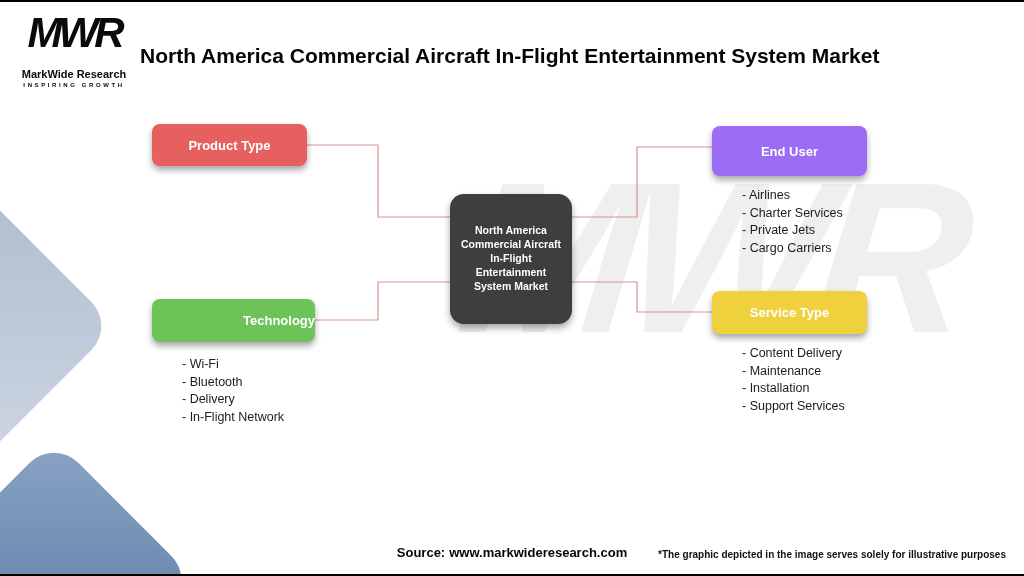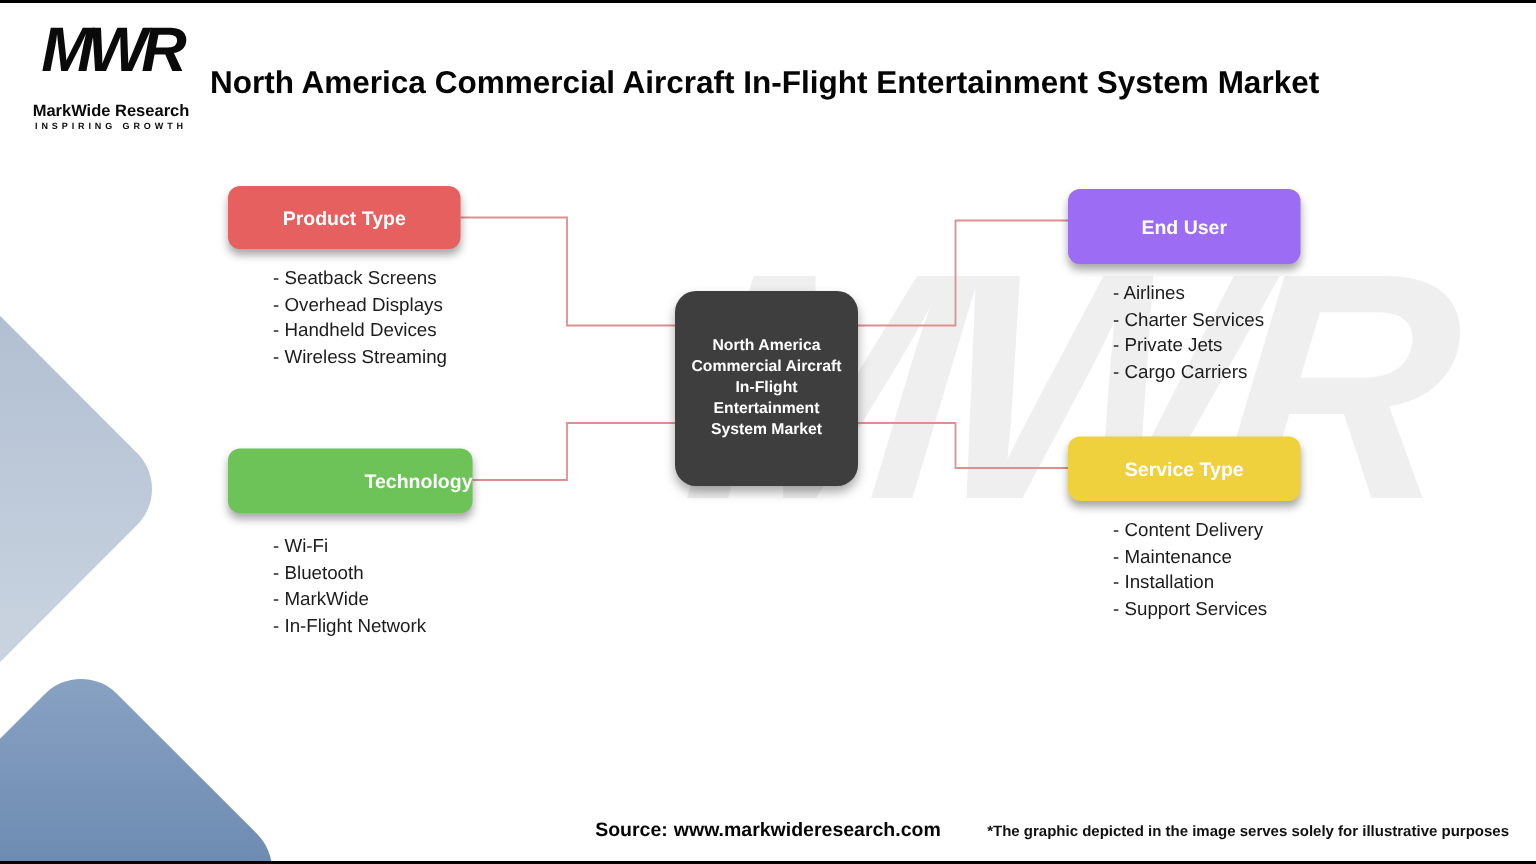--- a/index.html
+++ b/index.html
@@ -183,26 +183,20 @@
     <div class="logo-monogram">MWR</div>
     <div class="logo-name">MarkWide Research</div>
     <div class="logo-tagline">INSPIRING GROWTH</div>
   </div>
   <h1 class="page-title">North America Commercial Aircraft In-Flight Entertainment System Market</h1>
 
   <div class="segment seg-product">
     <div class="seg-header" style="background-color: rgb(229, 96, 94);">
       <span>Product Type</span>
     </div>
-    <div class="seg-items">
-      <div>- Seatback Screens</div>
-      <div>- Overhead Displays</div>
-      <div>- Handheld Devices</div>
-      <div>- Wireless Streaming</div>
-    </div>
   </div>
 
   <div class="segment seg-enduser">
     <div class="seg-header" style="background-color: rgb(156, 108, 244);">
       <span>End User</span>
     </div>
     <div class="seg-items">
       <div>- Airlines</div>
       <div>- Charter Services</div>
       <div>- Private Jets</div>
@@ -210,21 +204,21 @@
     </div>
   </div>
 
   <div class="segment seg-tech">
     <div class="seg-header" style="background-color: rgb(109, 194, 88);">
       <span>Technology</span>
     </div>
     <div class="seg-items">
       <div>- Wi-Fi</div>
       <div>- Bluetooth</div>
-      <div>- MarkWide</div>
+      <div>- Delivery</div>
       <div>- In-Flight Network</div>
     </div>
   </div>
 
   <div class="segment seg-service">
     <div class="seg-header" style="background-color: rgb(239, 209, 61);">
       <span>Service Type</span>
     </div>
     <div class="seg-items">
       <div>- Content Delivery</div>

